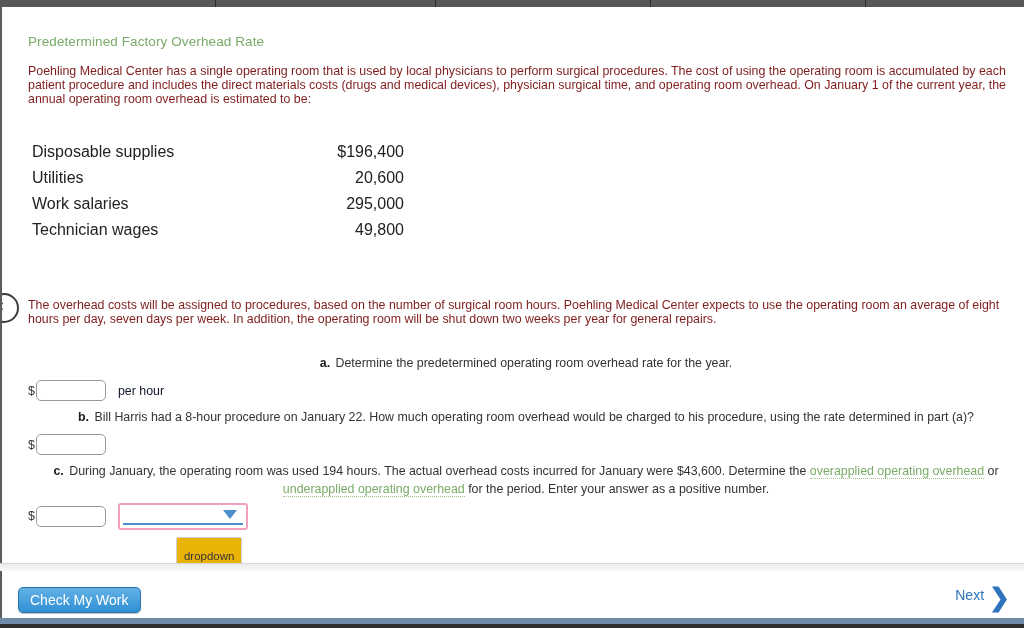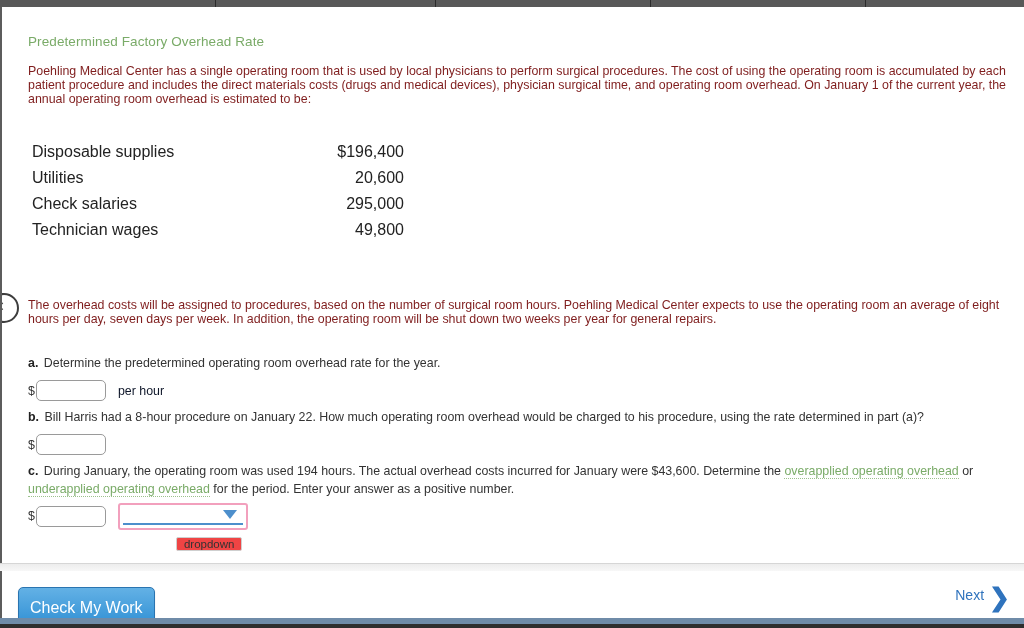--- a/index.html
+++ b/index.html
@@ -100,20 +100,21 @@
   
   .q-block { position: absolute; left: 26px; width: 996px; }
   #q-a { top: 348px; }
   #q-b { top: 402px; }
   #q-c { top: 456px; }
 
   .q-text {
     font-size: 12.4px;
     color: #333;
     line-height: 17.6px;
+    text-align: center;
   }
   .q-letter { font-weight: bold; color: #222; }
   .q-letter + span { padding-left: 2px; }
 
   .glossary-link {
     color: #7aab68;
     border-bottom: 1px dotted #9cc18d;
     cursor: pointer;
   }
 
@@ -176,26 +177,26 @@
     left: 3px;
     right: 3px;
     bottom: 3px;
     height: 2px;
     background: #4d8fcc;
   }
   #dropdown-tooltip {
     position: absolute;
     left: 58px;
     top: 34px;
-    background: #ef4444;
+    background: #eab308;
     border: 1px solid #cfcfcf;
     border-radius: 2px;
     font-size: 11.5px;
     color: #333;
-    padding: 0 7px;
+    padding: 12px 7px;
     white-space: nowrap;
   }
 
   
   #side-handle {
     position: absolute;
     left: -13px;
     top: 286px;
     width: 26px;
     height: 26px;
@@ -229,27 +230,27 @@
     width: 1024px;
     height: 47px;
     background: #ffffff;
     border-left: 2px solid #5c5c5c;
     box-sizing: border-box;
   }
   #check-work-btn {
     position: absolute;
     left: 16px;
     top: 16px;
-    height: 41px;
+    height: 26px;
     padding: 0 11px;
     border-radius: 5px;
     border: 1px solid #2a74b0;
     background: linear-gradient(#63b1e5, #2f8fd4);
     color: #ffffff;
-    font-size: 16px;
+    font-size: 14px;
     font-family: "Liberation Sans", sans-serif;
     line-height: 21px;
     cursor: pointer;
     box-shadow: 0 1px 1px rgba(0,0,0,0.25);
   }
   #next-link {
     position: absolute;
     right: 14px;
     top: 16px;
     display: flex;
@@ -306,21 +307,21 @@
     <tbody>
       <tr>
         <td class="lbl">Disposable supplies</td>
         <td class="amt">$196,400</td>
       </tr>
       <tr>
         <td class="lbl">Utilities</td>
         <td class="amt">20,600</td>
       </tr>
       <tr>
-        <td class="lbl">Check salaries</td>
+        <td class="lbl">Work salaries</td>
         <td class="amt">295,000</td>
       </tr>
       <tr>
         <td class="lbl">Technician wages</td>
         <td class="amt">49,800</td>
       </tr>
     </tbody>
   </table>
 
   <div class="body-para" id="assign-para">The overhead costs will be assigned to procedures, based on the number of surgical room hours. Poehling Medical Center expects to use the operating room an average of eight hours per day, seven days per week. In addition, the operating room will be shut down two weeks per year for general repairs.</div>

